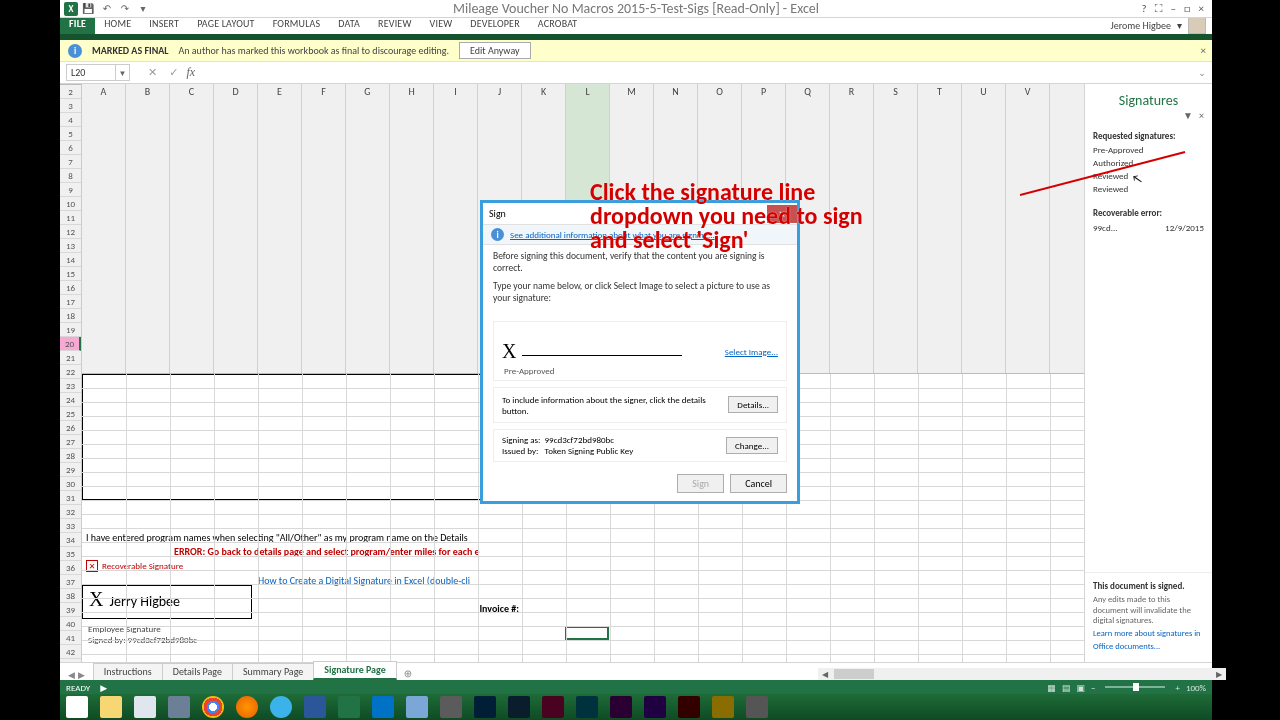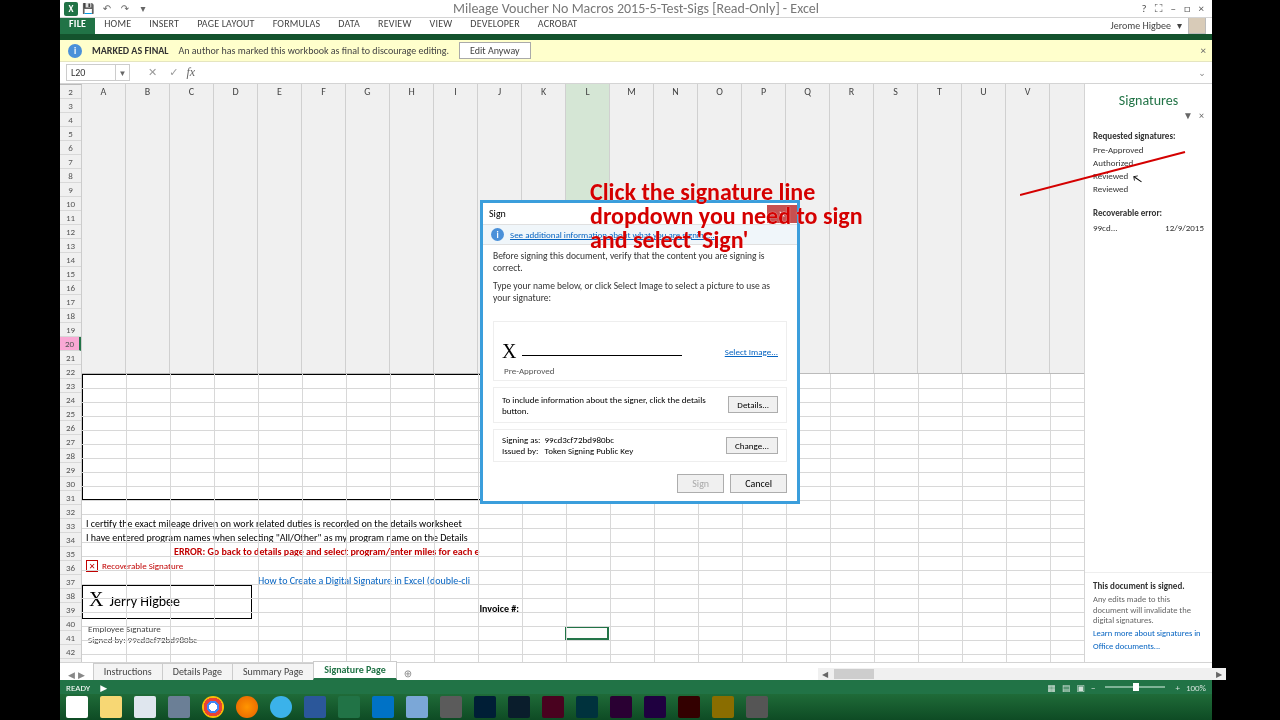--- a/index.html
+++ b/index.html
@@ -257,21 +257,20 @@
           <div class="ch">S</div>
           <div class="ch">T</div>
           <div class="ch">U</div>
           <div class="ch">V</div>
         </div>
       <div class="cells" id="cells">
 
         <div class="thickbox" style="left:0;top:0;width:462px;height:126px"></div>
         <div class="thickbox" style="left:462px;top:0;width:60px;height:126px"></div>
 
-        <div class="celltext" style="left:4px;top:143px">I certify the exact mileage driven on work related duties is recorded on the details worksheet</div>
         <div class="celltext" style="left:4px;top:157px">I have entered program names when selecting "All/Other" as my program name on the Details</div>
         <div class="celltext error" style="left:92px;top:171px">ERROR: Go back to details page and select program/enter miles for each e</div>
         <div style="position:absolute;left:4px;top:186px;display:flex;align-items:center;font-size:9px;color:#c00000">
           <span style="width:12px;height:12px;border:1px solid #c00000;color:#c00000;font-size:8px;text-align:center;line-height:10px;margin-right:4px">✕</span>
           <span>Recoverable Signature</span>
         </div>
         <div class="celltext blue" style="left:176px;top:200px">How to Create a Digital Signature in Excel (double-cli</div>
 
         <div class="sigbox" style="left:0;top:211px">
           <span class="x">X</span><span class="nm">Jerry Higbee</span>

